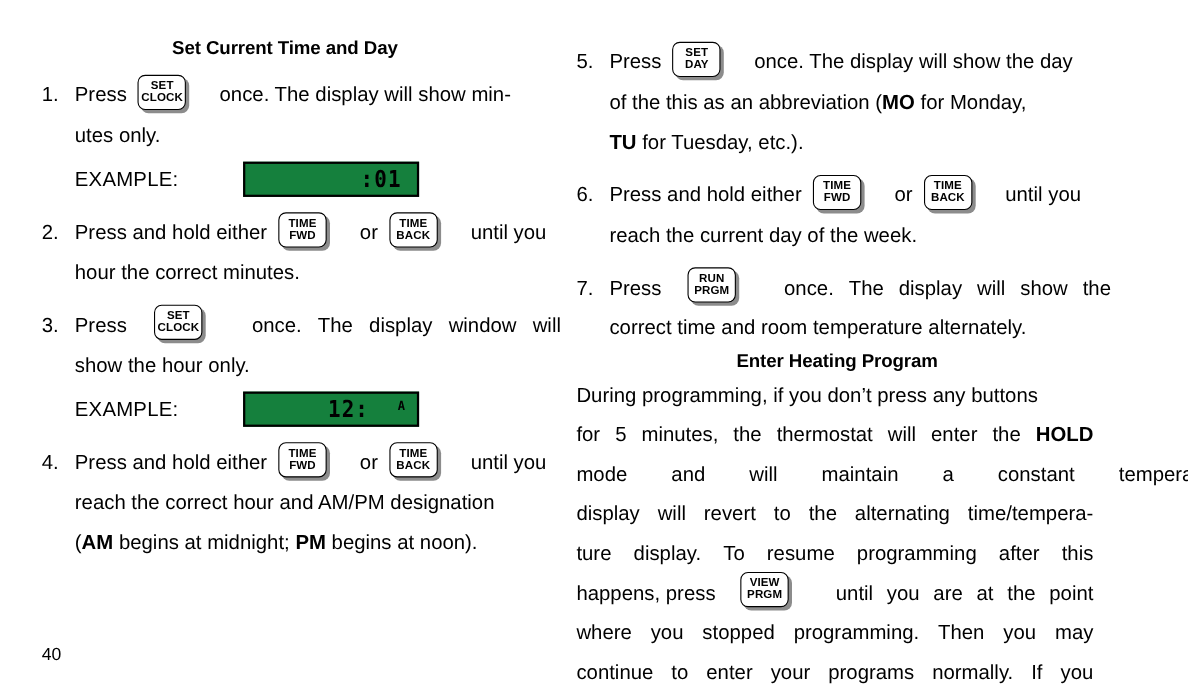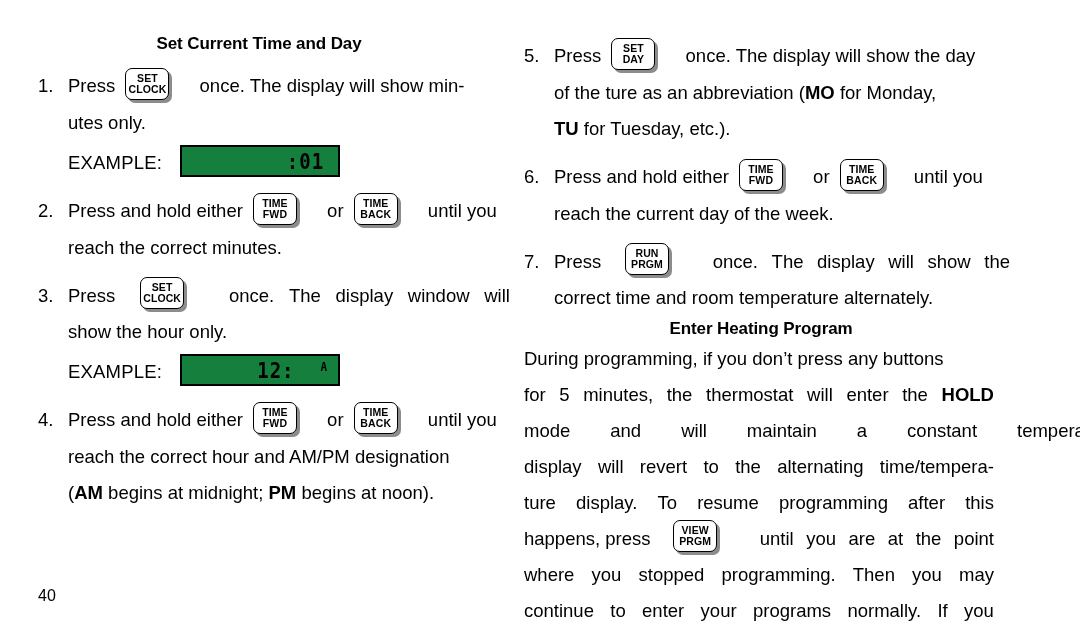--- a/index.html
+++ b/index.html
@@ -129,24 +129,25 @@
     font-size: 10.5px;
     font-weight: bold;
     letter-spacing: 0.1px;
     display: block;
     text-align: center;
   }
 
   
   .example-row {
     display: flex;
-    align-items: flex-start;
+    align-items: center;
     font-size: 18.5px;
     line-height: 36px;
     margin-left: 30px;
+    gap: 41px;
   }
   .example-label { margin-right: 18px; letter-spacing: 0.2px; }
   .lcd {
     box-sizing: border-box;
     width: 160px;
     height: 32px;
     border: 2.4px solid #000;
     background: #15803d;
     position: relative;
   }
@@ -216,21 +217,21 @@
       <div class="step" style="margin-top:12px;">
         <div class="step-num">2.</div>
         <div class="step-body">
           <span class="ln"><span>Press and hold either </span><span class="key"><span class="shadow"></span><span class="face">
                   <span>TIME</span>
                   <span>FWD</span>
                 </span></span><span> or </span><span class="key"><span class="shadow"></span><span class="face">
                   <span>TIME</span>
                   <span>BACK</span>
                 </span></span><span> until you</span></span>
-          <span class="ln">reach the correct minutes.</span>
+          <span class="ln">hour the correct minutes.</span>
         </div>
       </div>
 
       <div class="step" style="margin-top:12px;">
         <div class="step-num">3.</div>
         <div class="step-body">
           <span class="ln jf" style="width:442px;">
               <span>Press </span>
               <span class="key"><span class="shadow"></span><span class="face"><span>SET</span><span>CLOCK</span></span></span>
               <span> once.</span>
@@ -272,21 +273,21 @@
 
     <div class="col col-right">
 
       <div class="step">
         <div class="step-num">5.</div>
         <div class="step-body">
           <span class="ln"><span>Press </span><span class="key"><span class="shadow"></span><span class="face">
                   <span>SET</span>
                   <span>DAY</span>
                 </span></span><span> once. The display will show the day</span></span>
-          <span class="ln"><span>of the ture as an abbreviation (</span><b>MO</b><span> for Monday,</span></span>
+          <span class="ln"><span>of the this as an abbreviation (</span><b>MO</b><span> for Monday,</span></span>
           <span class="ln"><b>TU</b><span> for Tuesday, etc.).</span></span>
         </div>
       </div>
 
       <div class="step" style="margin-top:12px;">
         <div class="step-num">6.</div>
         <div class="step-body">
           <span class="ln"><span>Press and hold either </span><span class="key"><span class="shadow"></span><span class="face">
                   <span>TIME</span>
                   <span>FWD</span>

